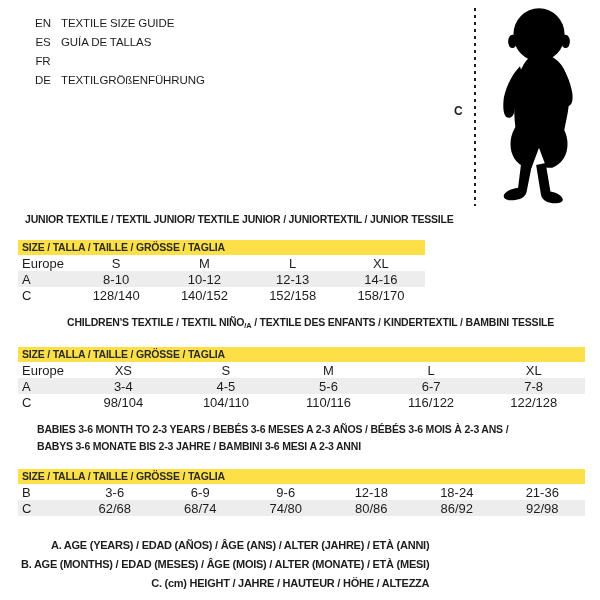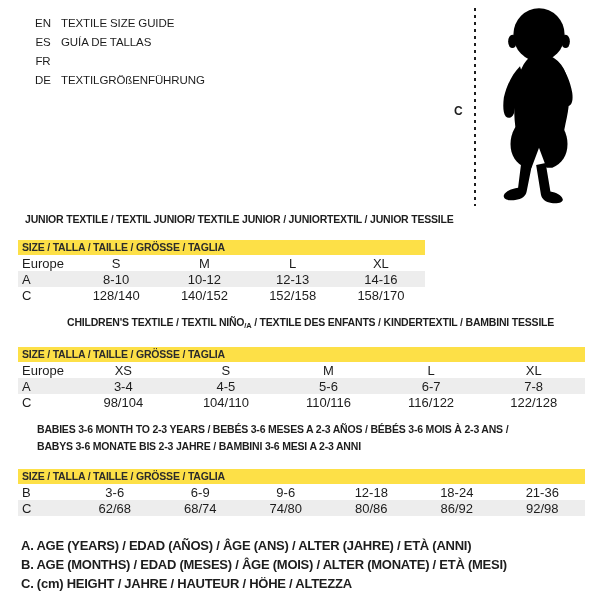--- a/index.html
+++ b/index.html
@@ -29,22 +29,22 @@
   .size-bar{height:15px;background:#fde047;font-weight:bold;font-size:10.5px;
             line-height:15px;padding-left:4px;letter-spacing:-0.2px;color:#2b2b2b;
             box-sizing:border-box;white-space:nowrap;overflow:hidden;}
   table.grid{border-collapse:collapse;table-layout:fixed;width:100%;font-size:13px;color:#1d1d1d;}
   .grid td{height:16px;padding:0;text-align:center;white-space:nowrap;overflow:hidden;}
   .grid td.lbl{text-align:left;padding-left:4px;}
   .grid tr:nth-child(even){background:#ededed;}
   col.c-label{width:54px;}
 
   
-  .footnote{font-weight:bold;font-size:13px;letter-spacing:-0.25px;
-            line-height:19px;white-space:nowrap;}
+  .footnote{font-weight:bold;font-size:11px;letter-spacing:-0.25px;
+            line-height:19px;white-space:nowrap;text-align:right;}
   .footnotes{position:absolute;left:21px;top:536px;}
 </style>
 </head>
 <body>
 
 <div class="canvas">
 
   <div class="lang-block">
     <div class="lang-row">
       <span class="lang-code">EN</span>

